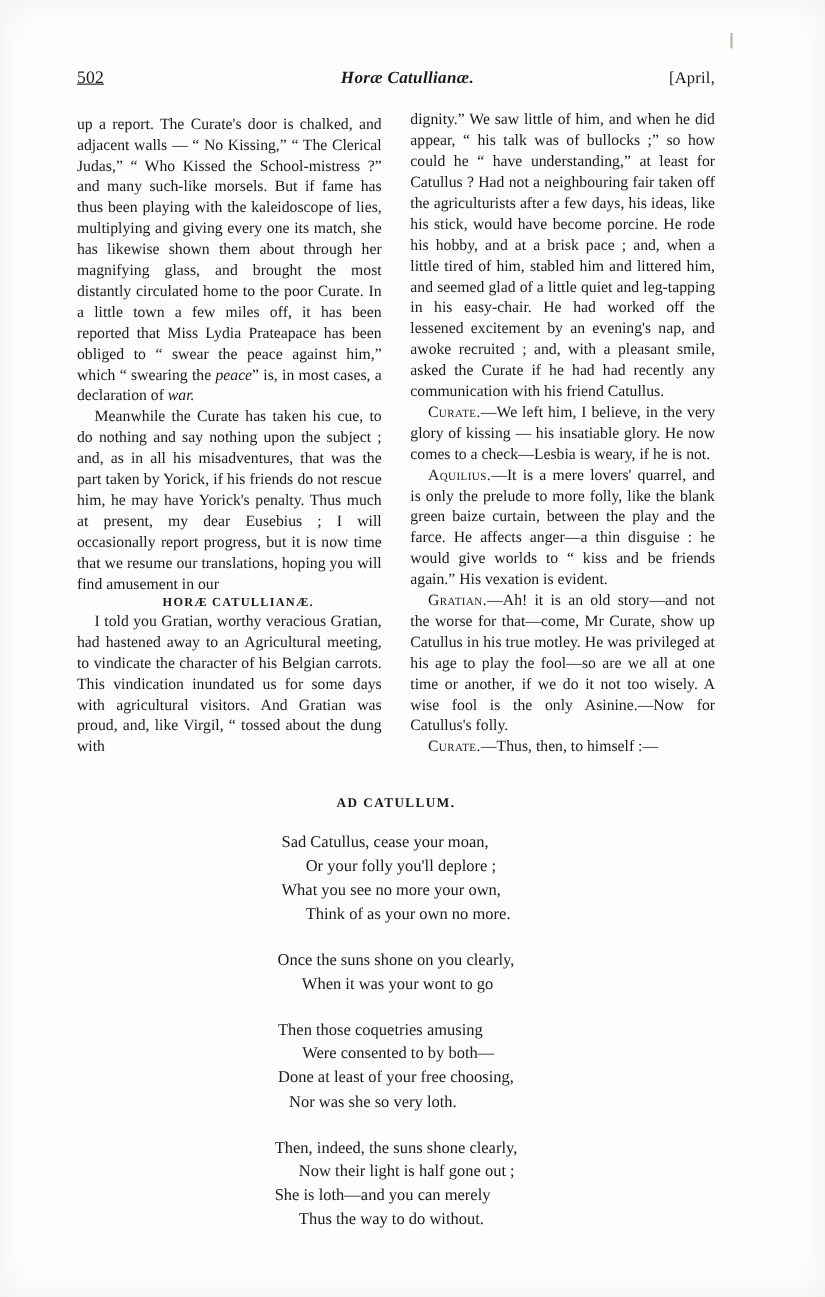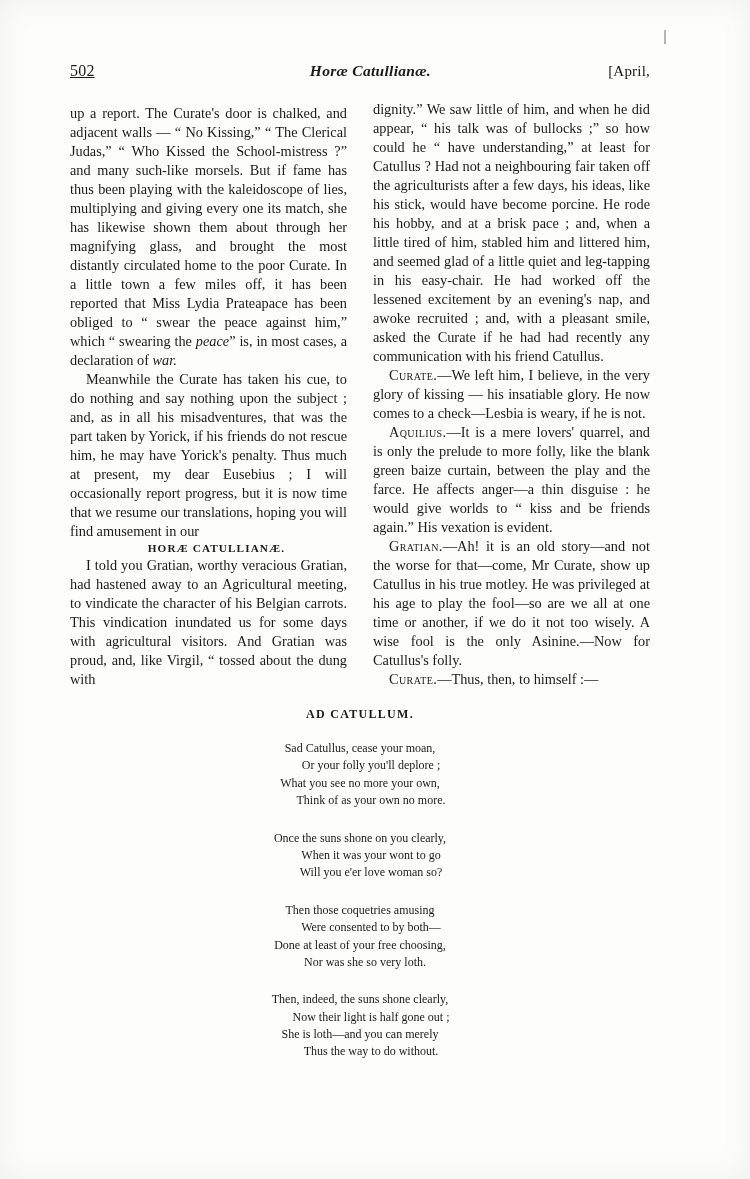--- a/index.html
+++ b/index.html
@@ -98,35 +98,35 @@
     font-weight: 600;
   }
   .sc {
     font-variant: small-caps;
     letter-spacing: 0.4px;
     margin-top: 23px;
   }
   .it { font-style: italic; }
 
   .poem-wrap {
-    margin-top: 18px;
+    margin-top: 34px;
     text-align: center;
   }
   .poem-title {
     font-size: 12px;
     letter-spacing: 1.3px;
     font-variant: small-caps;
     font-weight: 600;
     margin-bottom: 18px;
   }
   .stanza {
     display: inline-block;
-    text-align: center;
+    text-align: left;
     margin-bottom: 20px;
-    font-size: 12px;
+    font-size: 15px;
     line-height: 1.45;
   }
   .stanza div { white-space: pre; }
   .ind1 { padding-left: 22px; }
   .ind2 { padding-left: 10px; }
 </style>
 </head>
 <body>
 
 <div class="page">
@@ -182,21 +182,20 @@
         <div>Sad Catullus, cease your moan,</div>
         <div class="ind1">Or your folly you'll deplore ;</div>
         <div>What you see no more your own,</div>
         <div class="ind1">Think of as your own no more.</div>
       </div>
       <br>
 
       <div class="stanza">
         <div>Once the suns shone on you clearly,</div>
         <div class="ind1">When it was your wont to go</div>
-        <div class="ind1">Will you e'er love woman so?</div>
       </div>
       <br>
 
       <div class="stanza">
         <div>Then those coquetries amusing</div>
         <div class="ind1">Were consented to by both—</div>
         <div>Done at least of your free choosing,</div>
         <div class="ind2">Nor was she so very loth.</div>
       </div>
       <br>

